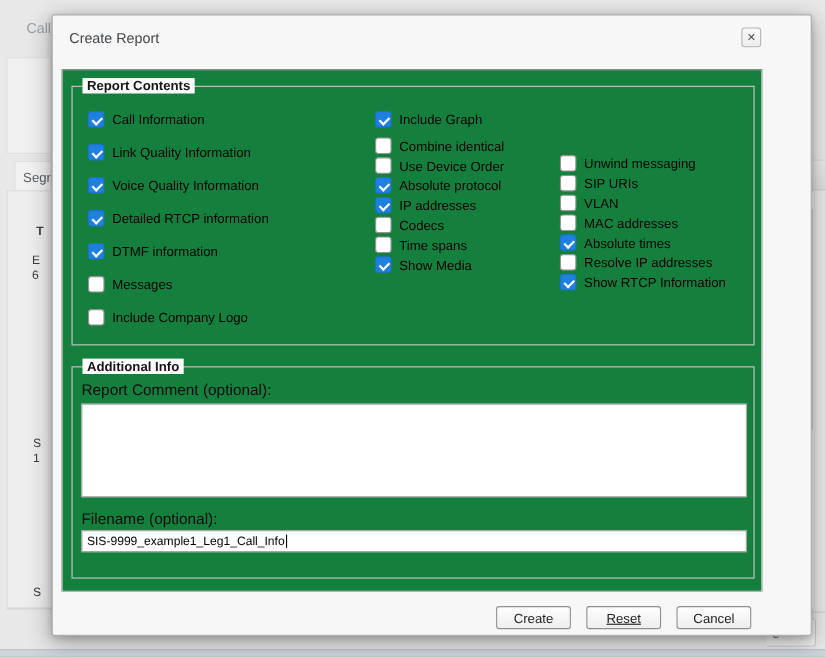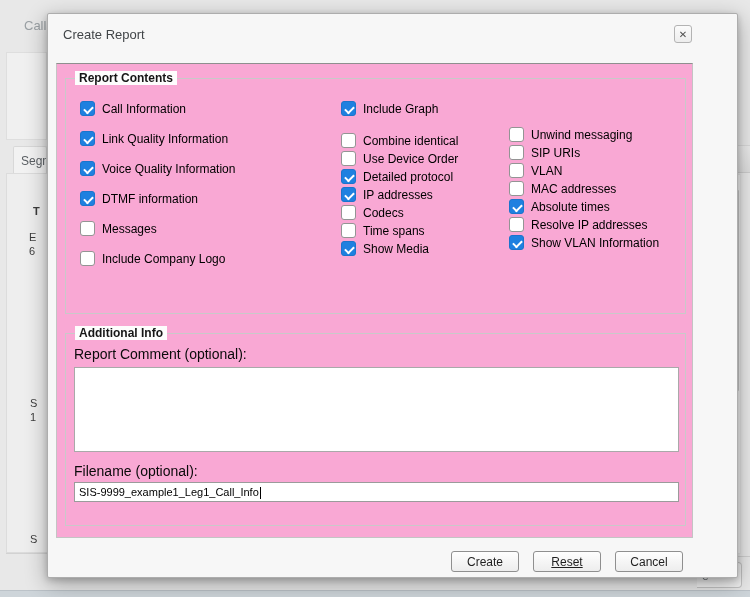--- a/index.html
+++ b/index.html
@@ -95,43 +95,43 @@
   }
   .dlg-close {
     position:absolute; left:626px; top:11px; width:18px; height:18px;
     border:1px solid #b3b3b3; border-radius:3px;
     background:linear-gradient(#fbfbfb,#ededed);
     display:flex; align-items:center; justify-content:center;
     font-size:10px; color:#4e4e4e; cursor:default;
   }
   .panel {
     position:absolute; left:8px; top:49px; width:637px; height:475px;
-    background:#f9a8d4;
+    background:#15803d;
     border:1px solid #c4c4c4; border-top-color:#8f8f8f;
   }
   .groupbox {
     position:absolute; left:8px; width:621px;
     border:1px solid #c9c9c9;
   }
   .gb-contents { top:14px; height:236px; }
   .gb-additional { top:269px; height:193px; }
   .legend {
     position:absolute; top:-8px; left:9px;
     background:#fdfdfd; padding:0 4px;
     font-size:12px; font-weight:bold; color:#161616; line-height:14px;
   }
 
   .col { position:absolute; }
   .col1 { left:14px; top:22px; }
   .col2 { left:275px; top:22px; }
-  .col3 { left:443px; top:48px; }
+  .col3 { left:443px; top:62px; }
   .cb-row { display:flex; align-items:flex-end; height:15px; white-space:nowrap; }
   .col1 .cb-row { margin-bottom:15px; }
   .col2 .cb-row, .col3 .cb-row { margin-bottom:3px; }
-  .col2 .cb-row:first-child { margin-bottom:17px; }
+  .col2 .cb-row:first-child { margin-bottom:9px; }
   .cb {
     position:relative; width:15px; height:15px; margin-right:7px;
     background:#fff; border:1px solid #949494; border-radius:3px; flex:none;
   }
   .cb.checked { background:#1f80e0; border-color:#1b74cc; }
   .cb.checked::after {
     content:""; position:absolute; left:3px; top:3.5px;
     width:7px; height:4px;
     border-left:2px solid #fff; border-bottom:2px solid #fff;
     transform:rotate(-45deg);
@@ -217,20 +217,24 @@
             <div class="cb-row">
               <span class="cb checked"></span>
               <span class="cb-label">Link Quality Information</span>
             </div>
             <div class="cb-row">
               <span class="cb checked"></span>
               <span class="cb-label">Voice Quality Information</span>
             </div>
             <div class="cb-row">
               <span class="cb checked"></span>
+              <span class="cb-label">Detailed RTCP information</span>
+            </div>
+            <div class="cb-row">
+              <span class="cb checked"></span>
               <span class="cb-label">DTMF information</span>
             </div>
             <div class="cb-row">
               <span class="cb"></span>
               <span class="cb-label">Messages</span>
             </div>
             <div class="cb-row">
               <span class="cb"></span>
               <span class="cb-label">Include Company Logo</span>
             </div>
@@ -243,21 +247,21 @@
             <div class="cb-row">
               <span class="cb"></span>
               <span class="cb-label">Combine identical</span>
             </div>
             <div class="cb-row">
               <span class="cb"></span>
               <span class="cb-label">Use Device Order</span>
             </div>
             <div class="cb-row">
               <span class="cb checked"></span>
-              <span class="cb-label">Detailed protocol</span>
+              <span class="cb-label">Absolute protocol</span>
             </div>
             <div class="cb-row">
               <span class="cb checked"></span>
               <span class="cb-label">IP addresses</span>
             </div>
             <div class="cb-row">
               <span class="cb"></span>
               <span class="cb-label">Codecs</span>
             </div>
             <div class="cb-row">
@@ -289,21 +293,21 @@
             <div class="cb-row">
               <span class="cb checked"></span>
               <span class="cb-label">Absolute times</span>
             </div>
             <div class="cb-row">
               <span class="cb"></span>
               <span class="cb-label">Resolve IP addresses</span>
             </div>
             <div class="cb-row">
               <span class="cb checked"></span>
-              <span class="cb-label">Show VLAN Information</span>
+              <span class="cb-label">Show RTCP Information</span>
             </div>
           </div>
       </div>
 
       <div class="groupbox gb-additional">
         <span class="legend">Additional Info</span>
         <div class="field-label lbl-comment">Report Comment (optional):</div>
         <textarea class="comment-area" style=""></textarea>
         <div class="field-label lbl-filename">Filename (optional):</div>
         <div class="filename-input"><span>SIS-9999_example1_Leg1_Call_Info</span><span class="caret"></span></div>

